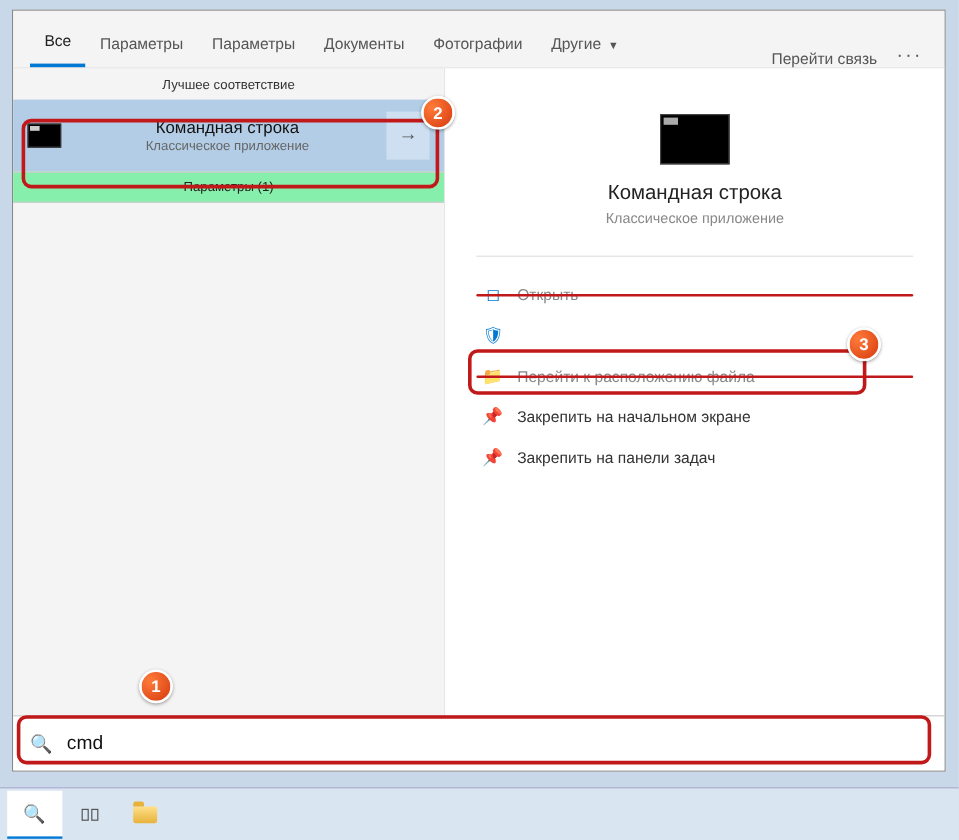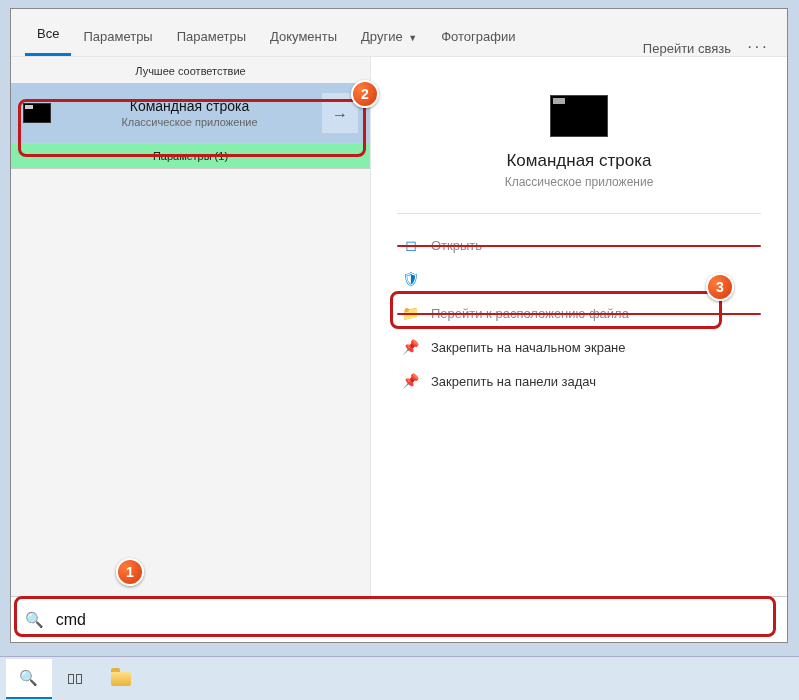--- a/index.html
+++ b/index.html
@@ -100,25 +100,25 @@
 </head>
 <body>
 
 <div class="search-window">
 
   <div class="tabs-bar">
     <div class="tab active">Все</div>
     <div class="tab">Параметры</div>
     <div class="tab">Параметры</div>
     <div class="tab">Документы</div>
+    <div class="tab">Фотографии</div>
     <div class="tab">
       <span>Другие</span>
       <span class="chev">▼</span>
     </div>
-    <div class="tab">Фотографии</div>
     <div class="tabs-spacer"></div>
     <div class="feedback">Перейти связь</div>
     <div class="more-dots">···</div>
   </div>
 
   <div class="body-split">
     <div class="left-col">
       <div class="section-label">Лучшее соответствие</div>
 
       <div class="result-row">

